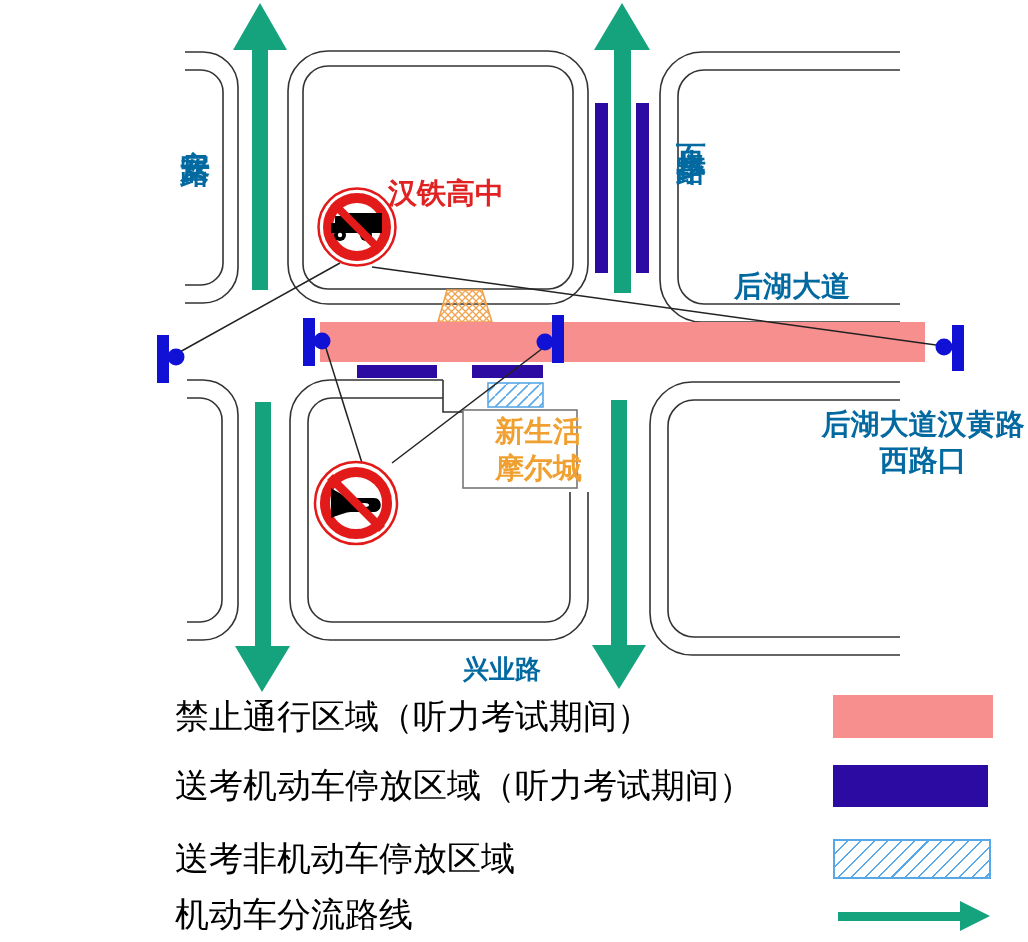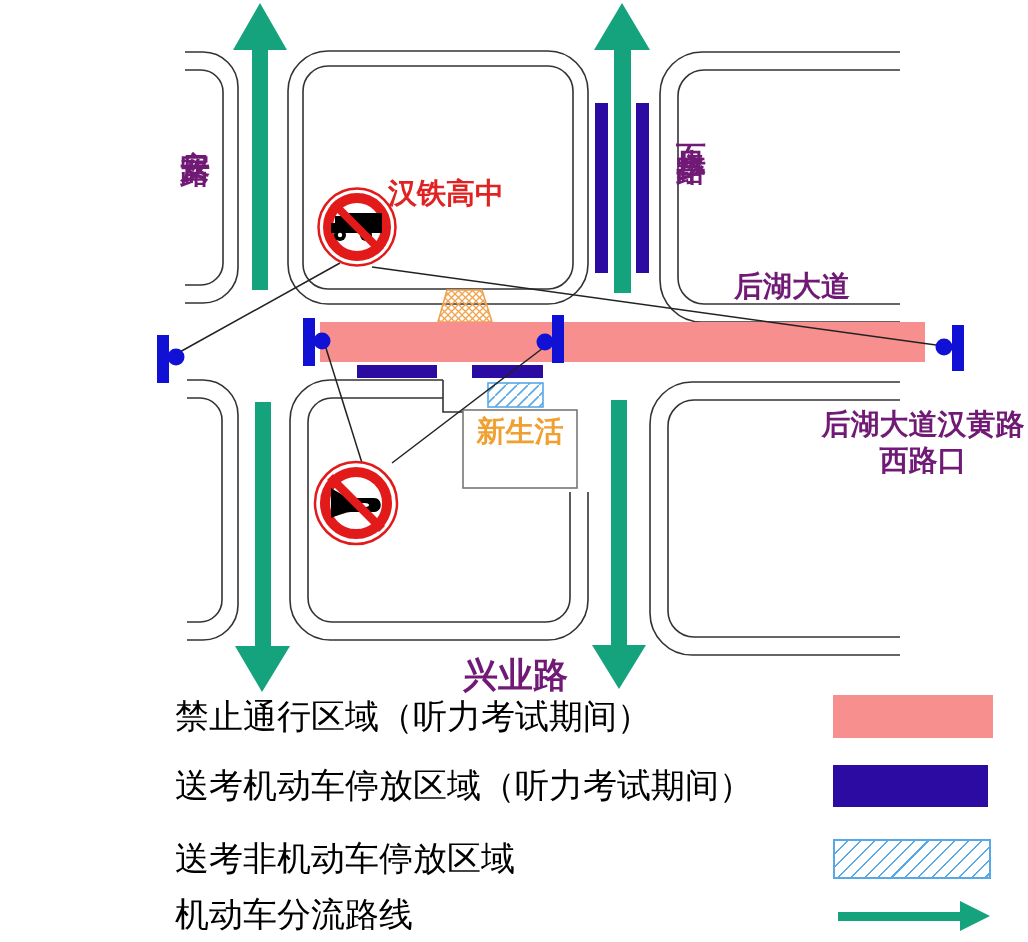--- a/index.html
+++ b/index.html
@@ -1,39 +1,39 @@
 <!DOCTYPE html>
 <html><head>
 <meta charset="utf-8">
 <style>
   html,body{margin:0;padding:0;background:#ffffff;}
   .canvas{position:relative;width:1024px;height:942px;background:#ffffff;overflow:hidden;
           font-family:"Liberation Serif","DejaVu Serif",serif;}
   .abs{position:absolute;}
   svg{display:block;}
-  .map-label{position:absolute;color:#701a75;font-weight:bold;white-space:nowrap;}
+  .map-label{position:absolute;color:#0369a1;font-weight:bold;white-space:nowrap;}
   .v-label{writing-mode:vertical-rl;text-orientation:upright;letter-spacing:4px;}
   .label-red{color:#e02222;}
   .label-orange{color:#f0a030;font-weight:bold;}
   .center2{text-align:center;white-space:normal;}
   .legend-row{position:absolute;left:0;width:1028px;height:48px;padding-left:12px;}
   .legend-label{position:absolute;left:175px;top:0;font-size:34px;color:#000;
                 font-family:"Liberation Serif","DejaVu Serif",serif;white-space:nowrap;}
   .sw{position:absolute;left:833px;}
   .sw-pink{width:160px;height:43px;background:#f78f8f;}
   .sw-navy{width:155px;height:42px;background:#2b0ba2;}
   .sw-hatch{width:154px;height:36px;background:
       repeating-linear-gradient(135deg,rgba(0,0,0,0) 0 8px,#58a8e8 8px 9.5px);
       border:2px solid #58a8e8;background-color:#fff;}
   .arrow-shaft{position:absolute;left:838px;width:124px;height:9px;background:#14a37d;}
   .arrow-head{position:absolute;left:960px;width:0;height:0;
       border-left:30px solid #14a37d;border-top:15px solid transparent;
       border-bottom:15px solid transparent;}
-  .mall-label{position:absolute;left:463px;top:413px;width:114px;text-align:center;
-      font-size:29px;line-height:37px;}
+  .mall-label{position:absolute;left:463px;top:413px;width:114px;
+      font-size:29px;line-height:37px;padding-left:32px;}
 </style>
 </head>
 <body>
 
 <div class="canvas">
 
   <svg class="abs" style="left:0;top:0" width="1028" height="700" viewBox="0 0 1028 700">
     <defs>
       <pattern id="hatchBlue" patternUnits="userSpaceOnUse" width="11" height="11">
         <path d="M0 11 L11 0" stroke="#58a8e8" stroke-width="1.6"></path>
@@ -143,23 +143,24 @@
   <div class="map-label" style="left:734px;top:267px;font-size:29px;">后湖大道</div>
 
 
   <div class="map-label center2" style="left:810px;top:406px;width:226px;font-size:29px;line-height:36px;">
     <div>后湖大道汉黄路</div>
     <div>西路口</div>
   </div>
 
   <div class="mall-label label-orange">
     <div>新生活</div>
+    <div>摩尔城</div>
   </div>
 
-  <div class="map-label" style="left:463px;top:652px;font-size:35px;">兴业路</div>
+  <div class="map-label" style="left:463px;top:652px;font-size:26px;">兴业路</div>
 
   <div class="legend-row" style="top:694px;">
     <div class="legend-label">禁止通行区域（听力考试期间）</div>
     <div class="sw sw-pink" style="top:1px;"></div>
   </div>
 
   <div class="legend-row" style="top:763px;">
     <div class="legend-label">送考机动车停放区域（听力考试期间）</div>
     <div class="sw sw-navy" style="top:2px;"></div>
   </div>

